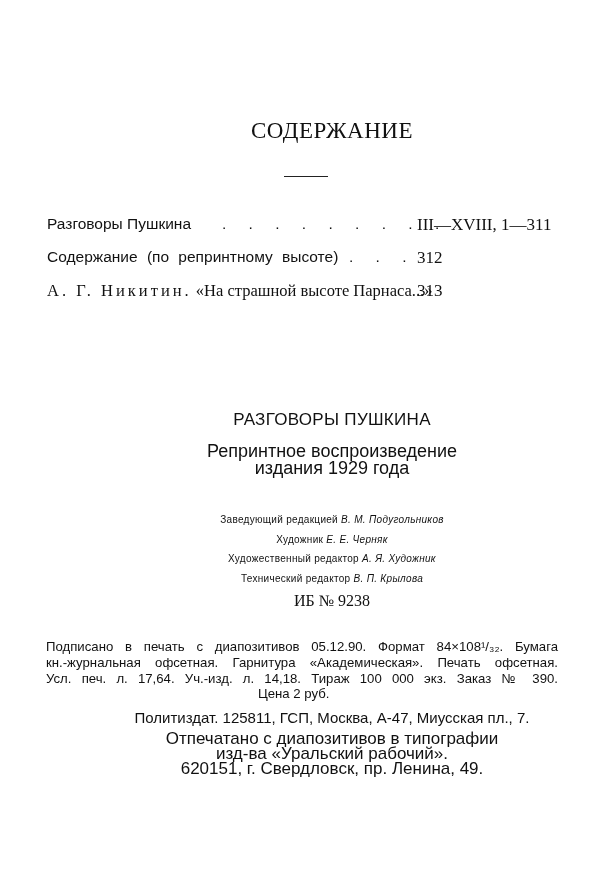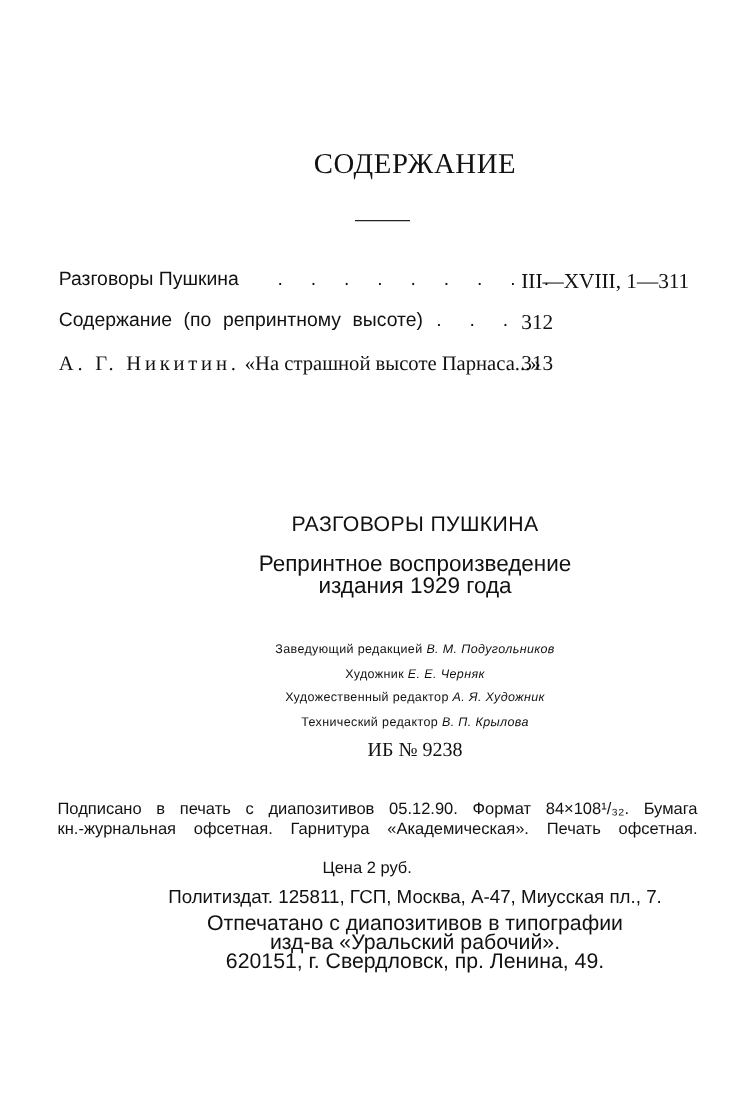--- a/index.html
+++ b/index.html
@@ -151,20 +151,21 @@
   <div><span>Художник</span> <span class="name">Е. Е. Черняк</span></div>
   <div><span>Художественный редактор</span> <span class="name">А. Я. Художник</span></div>
   <div><span>Технический редактор</span> <span class="name">В. П. Крылова</span></div>
 </div>
 
 <div class="abs center ib">ИБ № 9238</div>
 
 <div class="abs imprint">
   <span class="line">Подписано в печать с диапозитивов 05.12.90. Формат 84×108¹/₃₂. Бумага</span>
   <span class="line">кн.-журнальная офсетная. Гарнитура «Академическая». Печать офсетная.</span>
+  <span class="line">Усл. печ. л. 17,64. Уч.-изд. л. 14,18. Тираж 100 000 экз. Заказ № 390.</span>
 </div>
 <div class="abs price">Цена 2 руб.</div>
 
 <div class="abs center publisher">Политиздат. 125811, ГСП, Москва, А-47, Миусская пл., 7.</div>
 
 <div class="abs center printer">
   <div>Отпечатано с диапозитивов в типографии</div>
   <div>изд-ва «Уральский рабочий».</div>
   <div>620151, г. Свердловск, пр. Ленина, 49.</div>
 </div>

